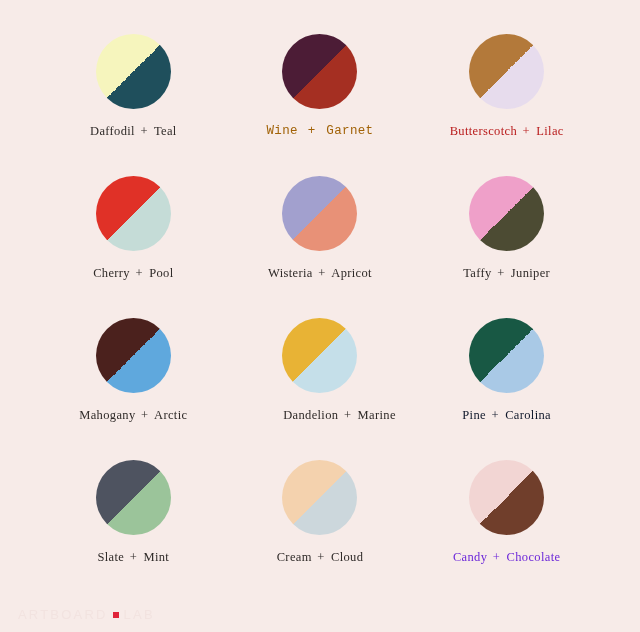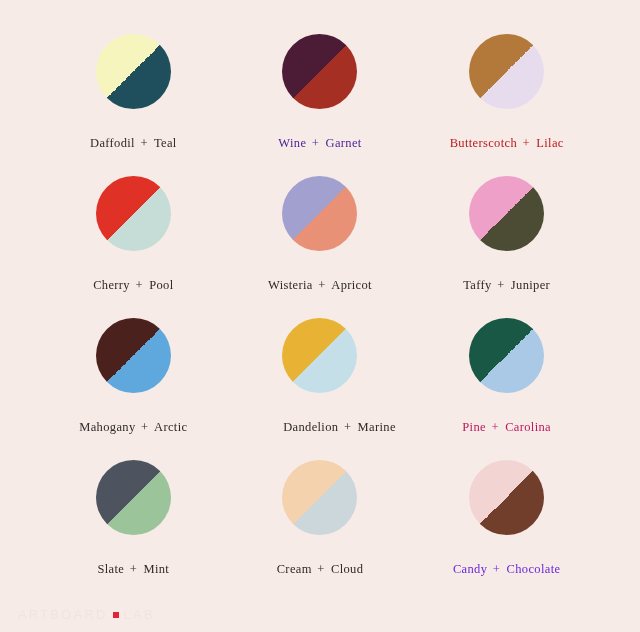--- a/index.html
+++ b/index.html
@@ -29,21 +29,20 @@
     width: 560px;
     margin: 0 auto;
     padding-top: 34px;
     box-sizing: content-box;
   }
   .swatch-cell {
     display: flex;
     flex-direction: column;
     align-items: center;
     justify-content: flex-start;
-    gap: 12px;
   }
   .swatch-disc {
     position: relative;
     width: 75px;
     height: 75px;
     border-radius: 50%;
     overflow: hidden;
     flex: 0 0 auto;
   }
   .swatch-half {
@@ -96,21 +95,21 @@
       <div class="swatch-cell">
         <div class="swatch-disc">
           <div class="swatch-half" style="background: linear-gradient(135deg, rgb(246, 245, 189) 0px, rgb(246, 245, 189) 50%, rgb(31, 79, 92) 50%, rgb(31, 79, 92) 100%);"></div>
         </div>
         <div class="swatch-label" style="color: rgb(47, 42, 40);"><span>Daffodil</span> <span class="plus">+</span> <span>Teal</span></div>
       </div>
       <div class="swatch-cell">
         <div class="swatch-disc">
           <div class="swatch-half" style="background: linear-gradient(135deg, rgb(76, 28, 54) 0px, rgb(76, 28, 54) 50%, rgb(165, 47, 34) 50%, rgb(165, 47, 34) 100%);"></div>
         </div>
-        <div class="swatch-label" style="color: #4c1d95;"><span>Wine</span> <span class="plus">+</span> <span>Garnet</span></div>
+        <div class="swatch-label" style="color: #a16207; font-family: Liberation Mono, monospace;"><span>Wine</span> <span class="plus">+</span> <span>Garnet</span></div>
       </div>
       <div class="swatch-cell">
         <div class="swatch-disc">
           <div class="swatch-half" style="background: linear-gradient(135deg, rgb(179, 121, 58) 0px, rgb(179, 121, 58) 50%, rgb(231, 220, 237) 50%, rgb(231, 220, 237) 100%);"></div>
         </div>
         <div class="swatch-label" style="color: #b91c1c;"><span>Butterscotch</span> <span class="plus">+</span> <span>Lilac</span></div>
       </div>
       <div class="swatch-cell">
         <div class="swatch-disc">
           <div class="swatch-half" style="background: linear-gradient(135deg, rgb(224, 49, 39) 0px, rgb(224, 49, 39) 50%, rgb(197, 220, 215) 50%, rgb(197, 220, 215) 100%);"></div>
@@ -138,21 +137,21 @@
       <div class="swatch-cell">
         <div class="swatch-disc">
           <div class="swatch-half" style="background: linear-gradient(135deg, rgb(232, 179, 53) 0px, rgb(232, 179, 53) 50%, rgb(197, 223, 233) 50%, rgb(197, 223, 233) 100%);"></div>
         </div>
         <div class="swatch-label" style="color: rgb(47, 42, 40); margin-left: 39px;"><span>Dandelion</span> <span class="plus">+</span> <span>Marine</span></div>
       </div>
       <div class="swatch-cell">
         <div class="swatch-disc">
           <div class="swatch-half" style="background: linear-gradient(135deg, rgb(24, 88, 68) 0px, rgb(24, 88, 68) 50%, rgb(169, 201, 230) 50%, rgb(169, 201, 230) 100%);"></div>
         </div>
-        <div class="swatch-label" style="color: #be185d;"><span>Pine</span> <span class="plus">+</span> <span>Carolina</span></div>
+        <div class="swatch-label" style="color: #0f172a;"><span>Pine</span> <span class="plus">+</span> <span>Carolina</span></div>
       </div>
       <div class="swatch-cell">
         <div class="swatch-disc">
           <div class="swatch-half" style="background: linear-gradient(135deg, rgb(78, 83, 96) 0px, rgb(78, 83, 96) 50%, rgb(155, 196, 154) 50%, rgb(155, 196, 154) 100%);"></div>
         </div>
         <div class="swatch-label" style="color: rgb(47, 42, 40); text-align: right;"><span>Slate</span> <span class="plus">+</span> <span>Mint</span></div>
       </div>
       <div class="swatch-cell">
         <div class="swatch-disc">
           <div class="swatch-half" style="background: linear-gradient(135deg, rgb(244, 210, 174) 0px, rgb(244, 210, 174) 50%, rgb(204, 215, 220) 50%, rgb(204, 215, 220) 100%);"></div>

